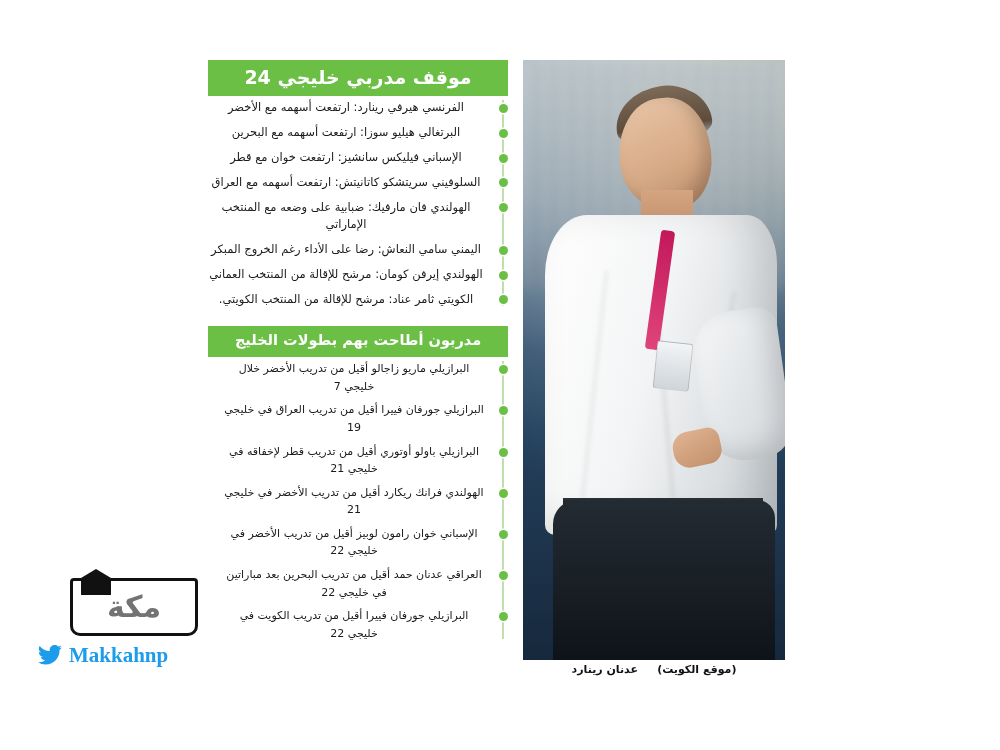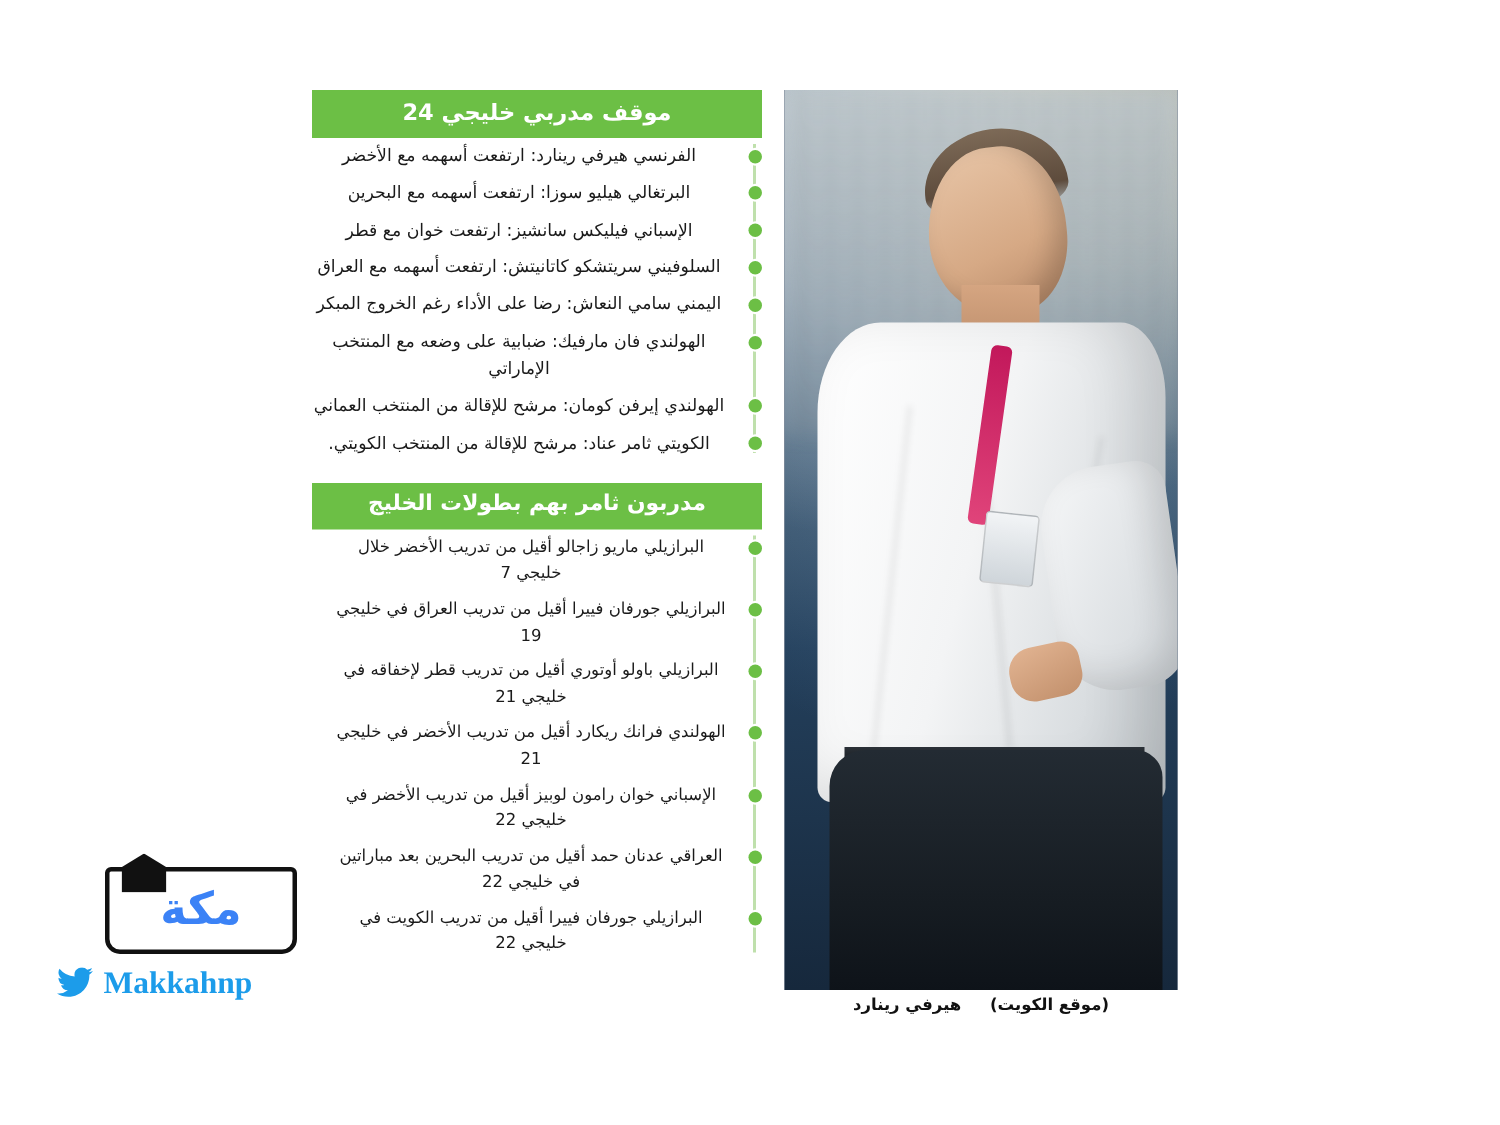--- a/index.html
+++ b/index.html
@@ -27,21 +27,21 @@
     left: 208px;
     top: 60px;
     width: 300px;
     direction: rtl;
   }
 
   .section-header {
     background: #6cbf45;
     color: #ffffff;
     text-align: center;
-    font-size: 15px;
+    font-size: 19px;
     font-weight: bold;
     padding: 7px 8px 8px 8px;
     letter-spacing: 0;
     line-height: 1.1;
   }
 
   .section-header.second {
     margin-top: 14px;
     font-size: 14.5px;
   }
@@ -273,21 +273,21 @@
     top: -12px;
     width: 30px;
     height: 26px;
     background: #111;
     clip-path: polygon(0 100%, 0 35%, 50% 0, 100% 35%, 100% 100%);
   }
   .logo-mark .word {
     font-family: "DejaVu Sans", "Liberation Sans", sans-serif;
     font-size: 30px;
     font-weight: bold;
-    color: #3b82f6;
+    color: #737373;
     letter-spacing: -1px;
     line-height: 1;
     direction: rtl;
   }
   .handle-row {
     display: flex;
     align-items: flex-start;
     gap: 7px;
     margin-top: 9px;
     direction: ltr;
@@ -327,37 +327,37 @@
       <li class="bullet-item">
         <span class="dot"></span>
         <span>الإسباني فيليكس سانشيز: ارتفعت خوان مع قطر</span>
       </li>
       <li class="bullet-item">
         <span class="dot"></span>
         <span>السلوفيني سريتشكو كاتانيتش: ارتفعت أسهمه مع العراق</span>
       </li>
       <li class="bullet-item">
         <span class="dot"></span>
+        <span>الهولندي فان مارفيك: ضبابية على وضعه مع المنتخب الإماراتي</span>
+      </li>
+      <li class="bullet-item">
+        <span class="dot"></span>
         <span>اليمني سامي النعاش: رضا على الأداء رغم الخروج المبكر</span>
       </li>
       <li class="bullet-item">
         <span class="dot"></span>
-        <span>الهولندي فان مارفيك: ضبابية على وضعه مع المنتخب الإماراتي</span>
-      </li>
-      <li class="bullet-item">
-        <span class="dot"></span>
         <span>الهولندي إيرفن كومان: مرشح للإقالة من المنتخب العماني</span>
       </li>
       <li class="bullet-item">
         <span class="dot"></span>
         <span>الكويتي ثامر عناد: مرشح للإقالة من المنتخب الكويتي.</span>
       </li>
     </ul>
 
-    <div class="section-header second">مدربون ثامر بهم بطولات الخليج</div>
+    <div class="section-header second">مدربون أطاحت بهم بطولات الخليج</div>
 
     <ul class="bullet-list list-two">
       <li class="bullet-item">
         <span class="dot"></span>
         <span>البرازيلي ماريو زاجالو أقيل من تدريب الأخضر خلال خليجي 7</span>
       </li>
       <li class="bullet-item">
         <span class="dot"></span>
         <span>البرازيلي جورفان فييرا أقيل من تدريب العراق في خليجي 19</span>
       </li>
@@ -399,21 +399,21 @@
       <div class="arm"></div>
       <div class="hand"></div>
       <div class="belt"></div>
       <div class="trousers"></div>
     </div>
   </div>
 
   <div class="photo-caption">
     <span class="src">(موقع الكويت)</span>
     &nbsp;&nbsp;&nbsp;
-    <span>هيرفي رينارد</span>
+    <span>عدنان رينارد</span>
   </div>
 
   <div class="logo-block">
     <div class="logo-mark">
       <span class="kaaba"></span>
       <span class="word">مكة</span>
     </div>
     <div class="handle-row">
       <svg class="twitter-bird" viewBox="0 0 24 20" aria-hidden="true">
         <path fill="currentColor" d="M24 2.4a9.6 9.6 0 0 1-2.83.79A4.93 4.93 0 0 0 23.34.38a9.84 9.84 0 0 1-3.13 1.2A4.92 4.92 0 0 0 11.8 6.03 13.96 13.96 0 0 1 1.67.9a4.92 4.92 0 0 0 1.52 6.57A4.9 4.9 0 0 1 .96 6.85v.06a4.93 4.93 0 0 0 3.95 4.83 4.96 4.96 0 0 1-2.22.08 4.93 4.93 0 0 0 4.6 3.42A9.88 9.88 0 0 1 0 17.29a13.94 13.94 0 0 0 7.55 2.21c9.06 0 14.01-7.5 14.01-14.01 0-.21 0-.43-.02-.64A10 10 0 0 0 24 2.4z"></path>

